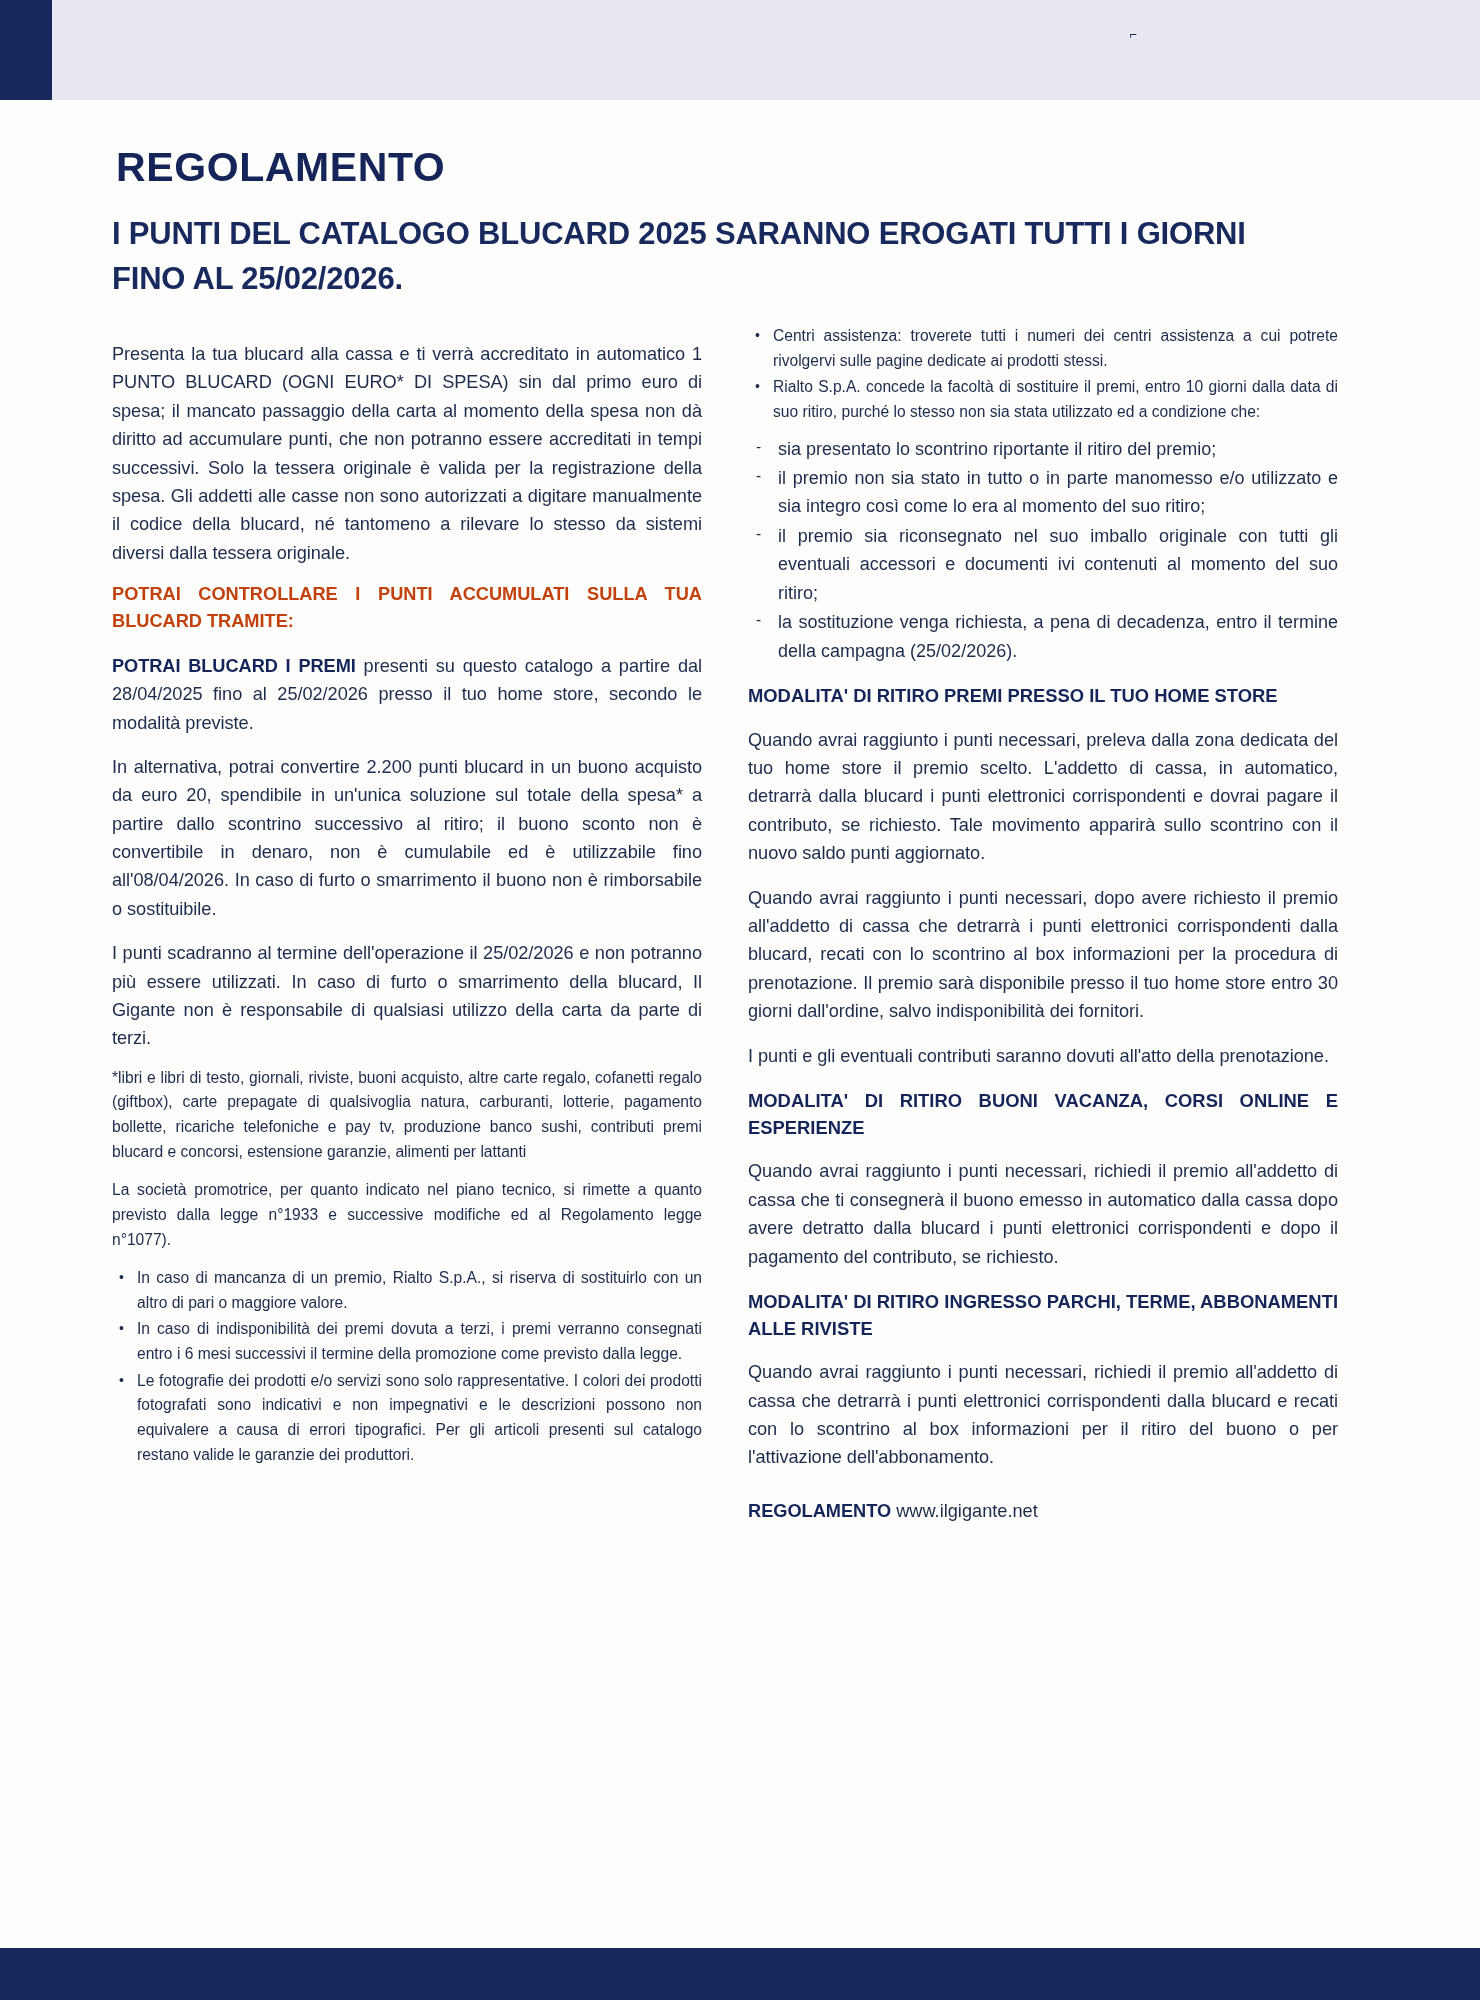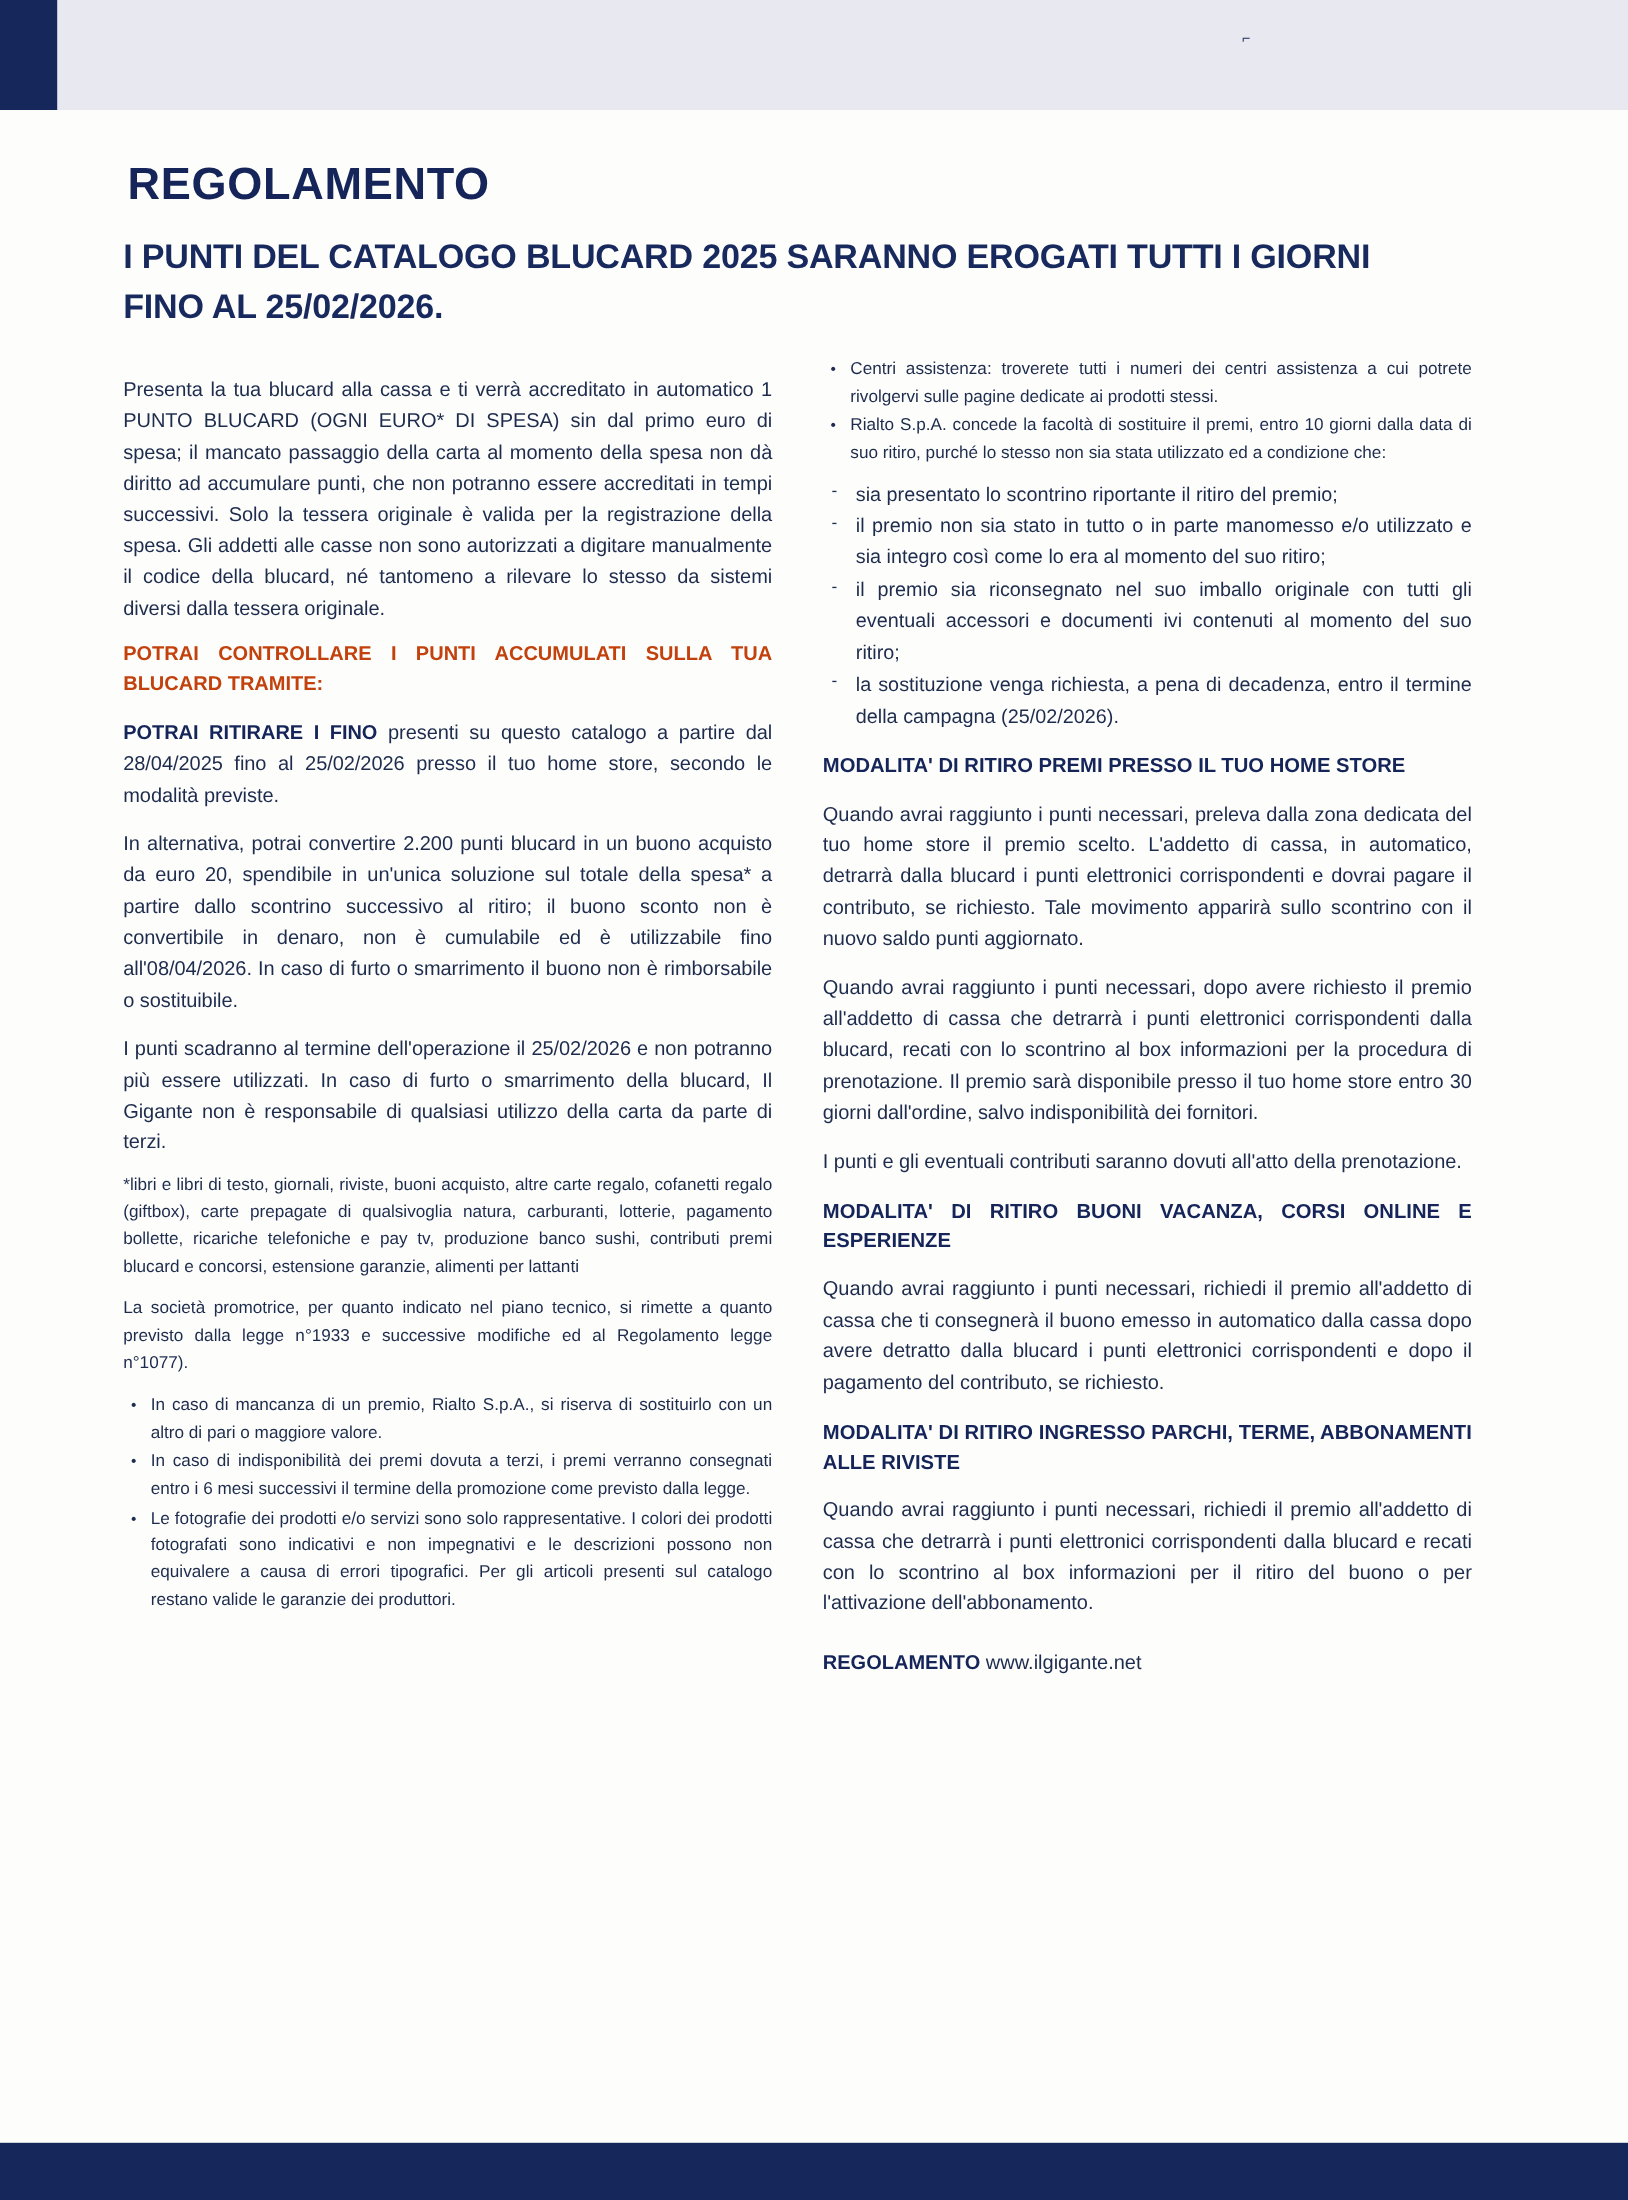--- a/index.html
+++ b/index.html
@@ -218,21 +218,21 @@
 
     <div class="columns">
 
       <div class="col">
 
         <p class="body-text">Presenta la tua blucard alla cassa e ti verrà accreditato in automatico 1 PUNTO BLUCARD (OGNI EURO* DI SPESA) sin dal primo euro di spesa; il mancato passaggio della carta al momento della spesa non dà diritto ad accumulare punti, che non potranno essere accreditati in tempi successivi. Solo la tessera originale è valida per la registrazione della spesa. Gli addetti alle casse non sono autorizzati a digitare manualmente il codice della blucard, né tantomeno a rilevare lo stesso da sistemi diversi dalla tessera originale.</p>
 
         <div class="heading-bold">POTRAI CONTROLLARE I PUNTI ACCUMULATI SULLA TUA BLUCARD TRAMITE:</div>
 
 
-        <p class="body-text tight"><span class="inline-bold">POTRAI RITIRARE I FINO</span><span> presenti su questo catalogo a partire dal 28/04/2025 fino al 25/02/2026 presso il tuo home store, secondo le modalità previste.</span></p>
+        <p class="body-text tight"><span class="inline-bold">POTRAI BLUCARD I PREMI</span><span> presenti su questo catalogo a partire dal 28/04/2025 fino al 25/02/2026 presso il tuo home store, secondo le modalità previste.</span></p>
 
         <p class="body-text">In alternativa, potrai convertire 2.200 punti blucard in un buono acquisto da euro 20, spendibile in un'unica soluzione sul totale della spesa* a partire dallo scontrino successivo al ritiro; il buono sconto non è convertibile in denaro, non è cumulabile ed è utilizzabile fino all'08/04/2026. In caso di furto o smarrimento il buono non è rimborsabile o sostituibile.</p>
 
         <p class="body-text">I punti scadranno al termine dell'operazione il 25/02/2026 e non potranno più essere utilizzati. In caso di furto o smarrimento della blucard, Il Gigante non è responsabile di qualsiasi utilizzo della carta da parte di terzi.</p>
 
         <p class="small-text">*libri e libri di testo, giornali, riviste, buoni acquisto, altre carte regalo, cofanetti regalo (giftbox), carte prepagate di qualsivoglia natura, carburanti, lotterie, pagamento bollette, ricariche telefoniche e pay tv, produzione banco sushi, contributi premi blucard e concorsi, estensione garanzie, alimenti per lattanti</p>
 
         <p class="small-text">La società promotrice, per quanto indicato nel piano tecnico, si rimette a quanto previsto dalla legge n°1933 e successive modifiche ed al Regolamento legge n°1077).</p>
 
         <ul class="bullets small">

